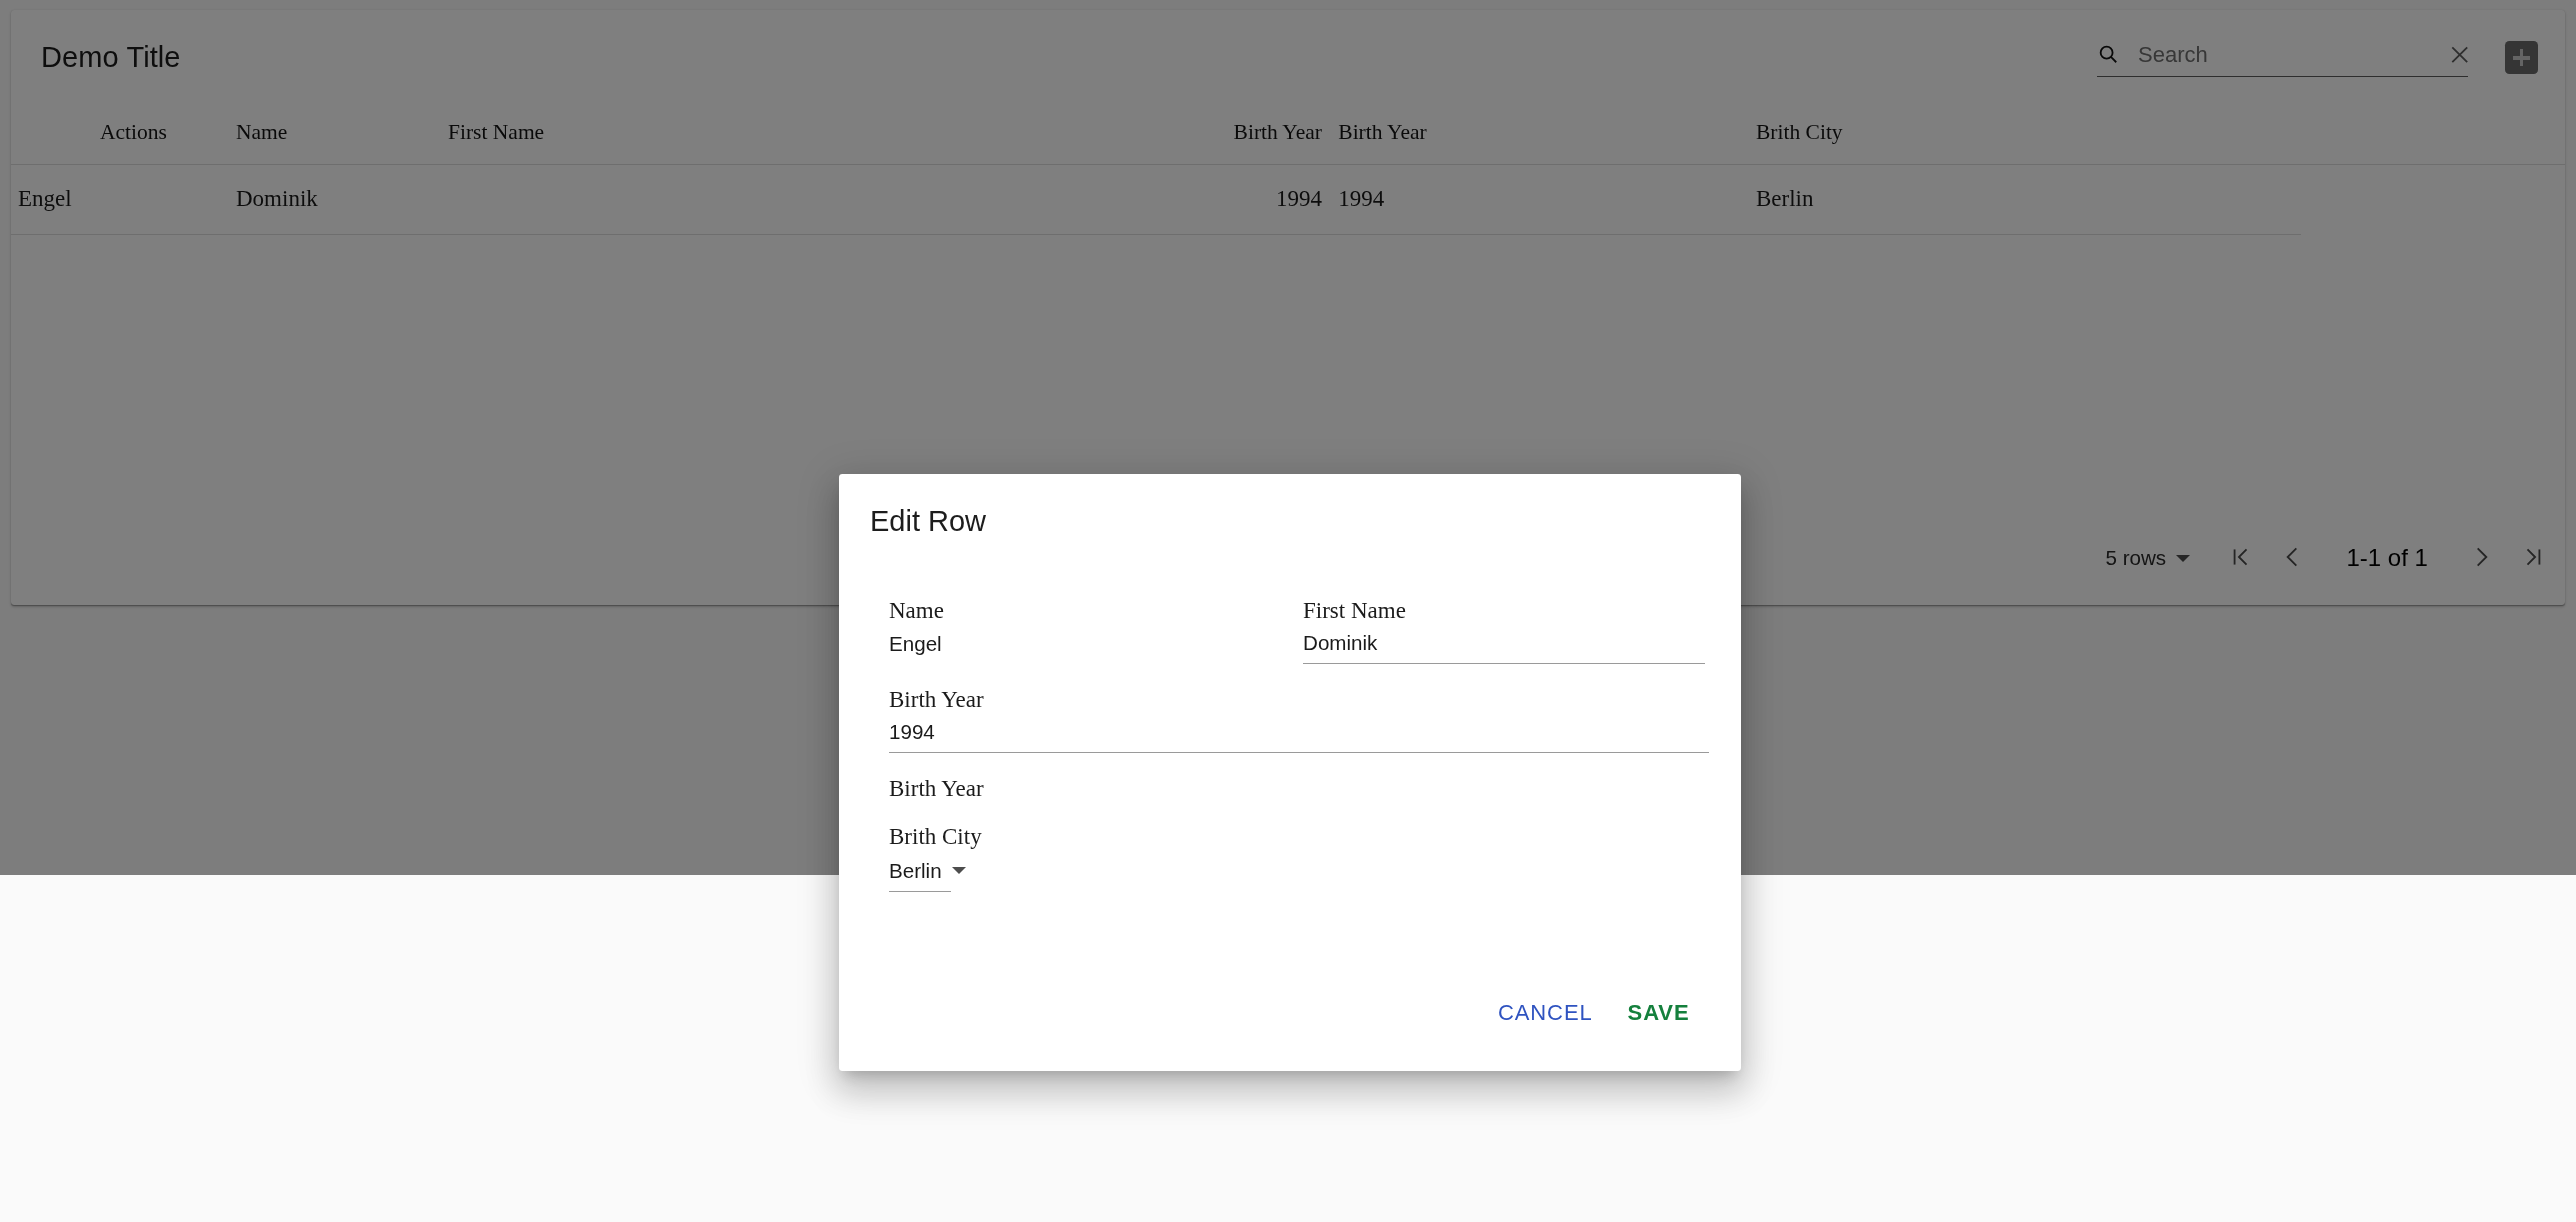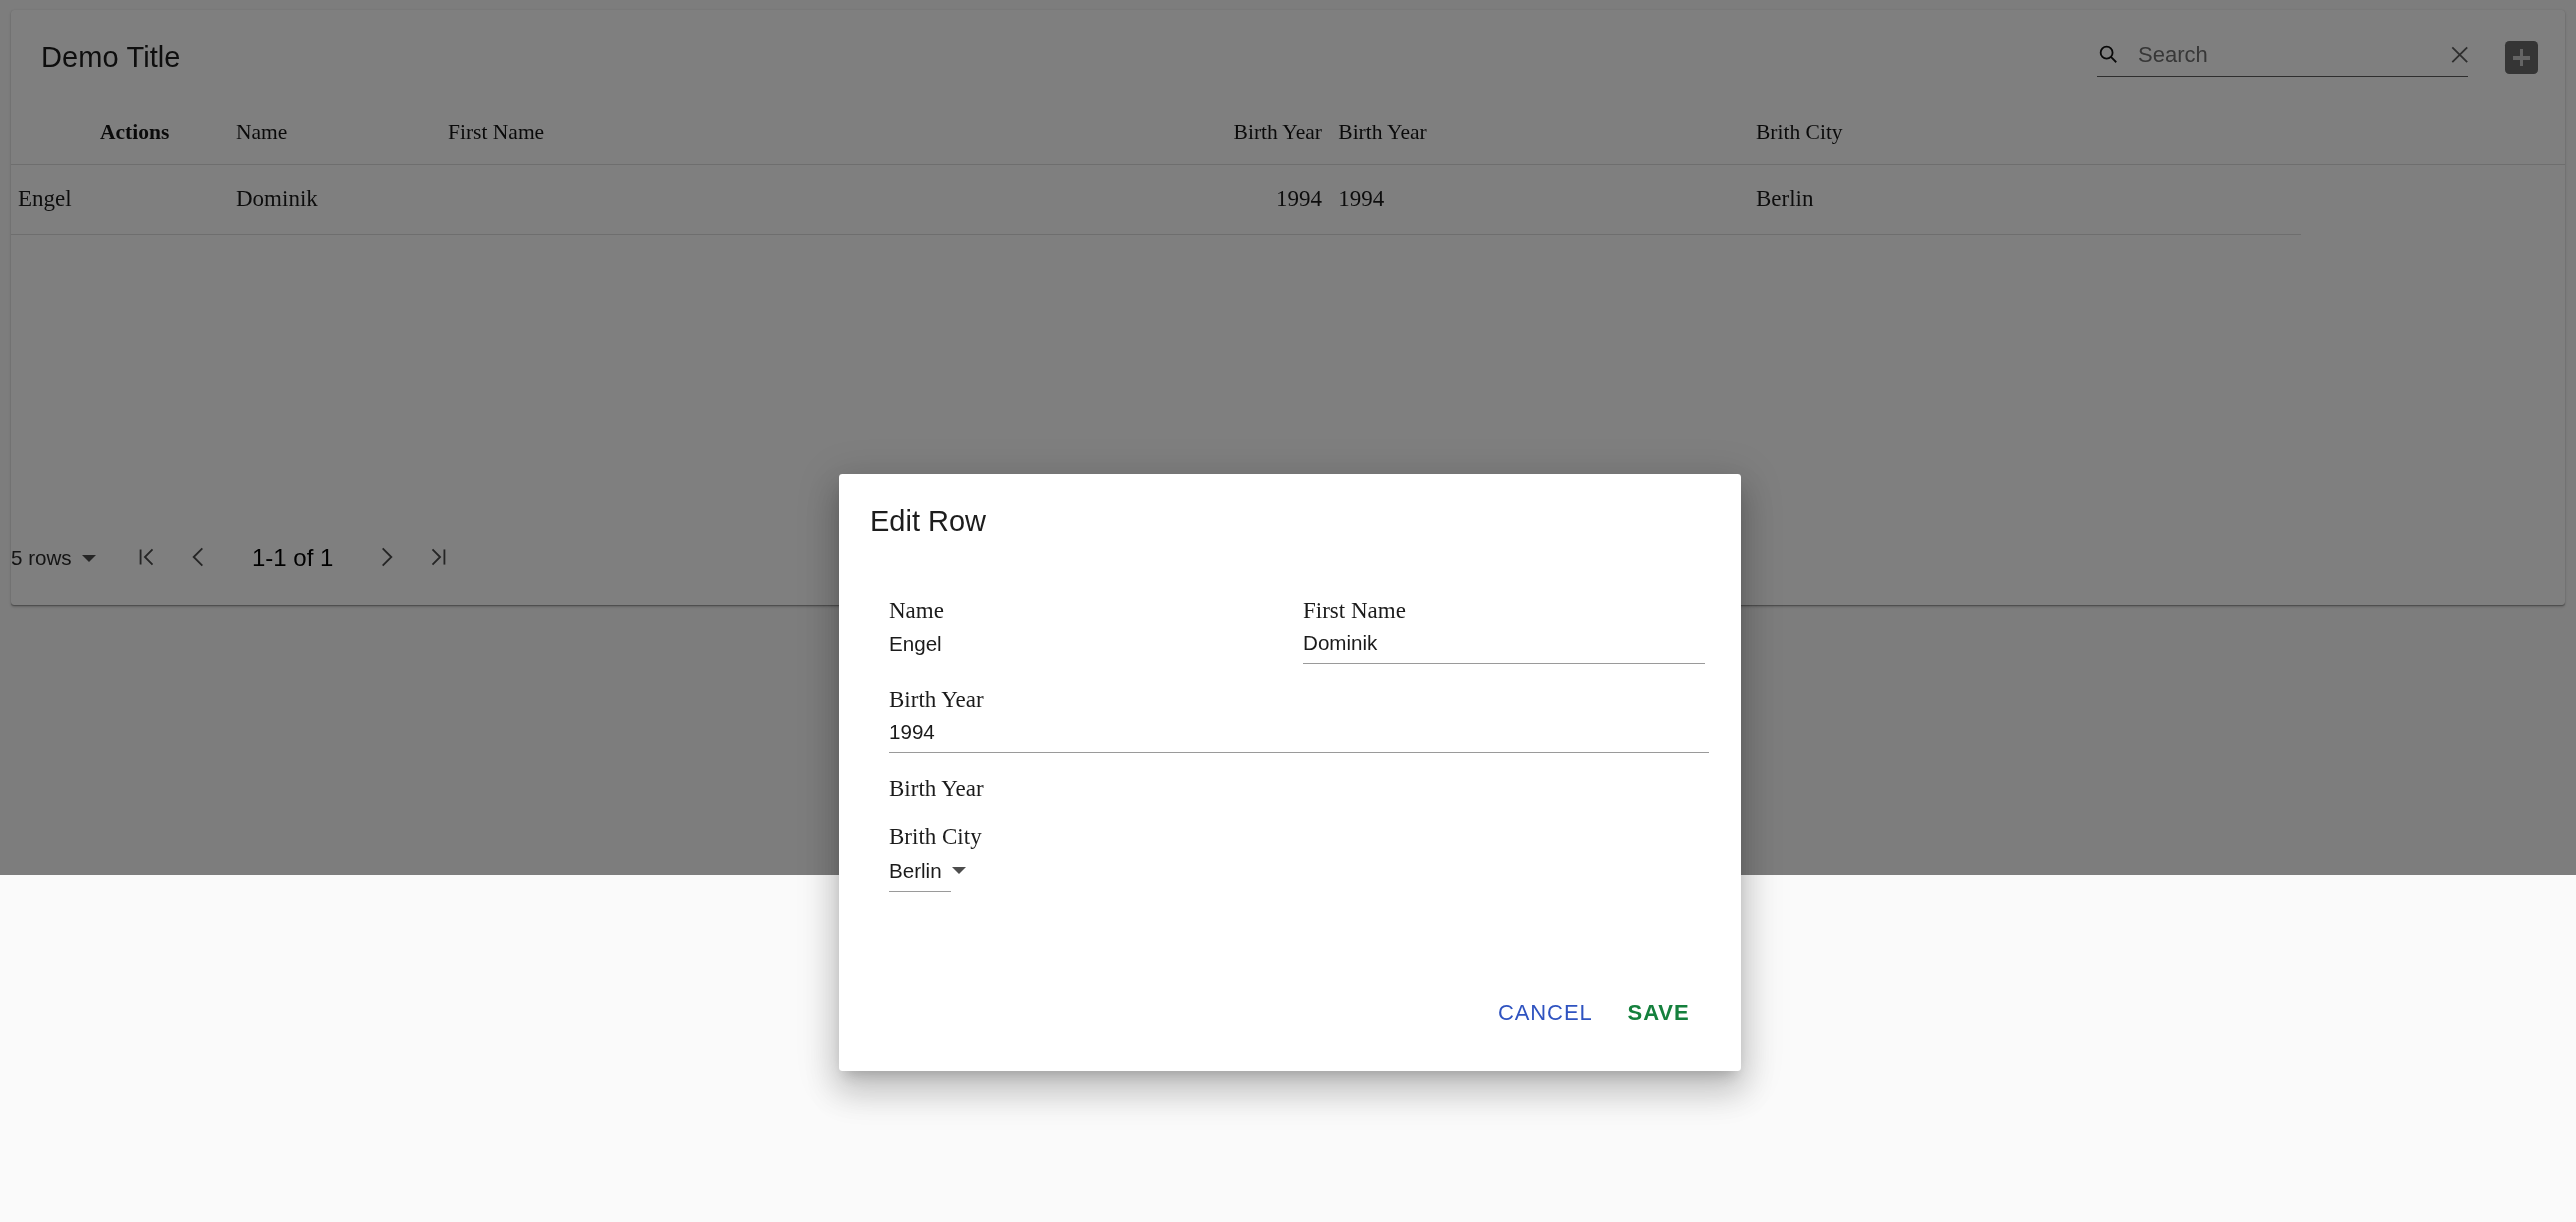--- a/index.html
+++ b/index.html
@@ -142,34 +142,35 @@
   }
   .tbl td.last-cell, .tbl th.last-cell { border-bottom: none; }
   .col-actions   { width: 225px; padding-left: 89px !important; }
   .col-name      { width: 212px; }
   .col-firstname { width: 715px; }
   .col-birthyear1{ width: 159px; text-align: right !important; }
   .col-birthyear2{ width: 421px; padding-left: 16.3px !important; }
   .col-brithcity { width: 558px; padding-left: 13px !important; }
   .col-tail      { width: auto; }
 
-  th.col-actions { padding-left: 89px !important; font-weight: bold; }
+  th.col-actions { padding-left: 89px !important; }
   th.col-birthyear1 { text-align: right !important; }
 
   .cell-actions { padding-left: 6.9px !important; }
 
   
   .paginator {
     position: absolute;
     left: 0;
     bottom: 0;
     width: 100%;
     height: 94px;
     display: flex;
     align-items: center;
+    justify-content: flex-end;
     padding-right: 5.2px;
     font-family: "Liberation Sans", sans-serif;
     font-size: 20.6px;
     color: #2b2b2b;
   }
   .rows-select {
     display: flex;
     align-items: center;
     gap: 10.3px;
     cursor: pointer;

